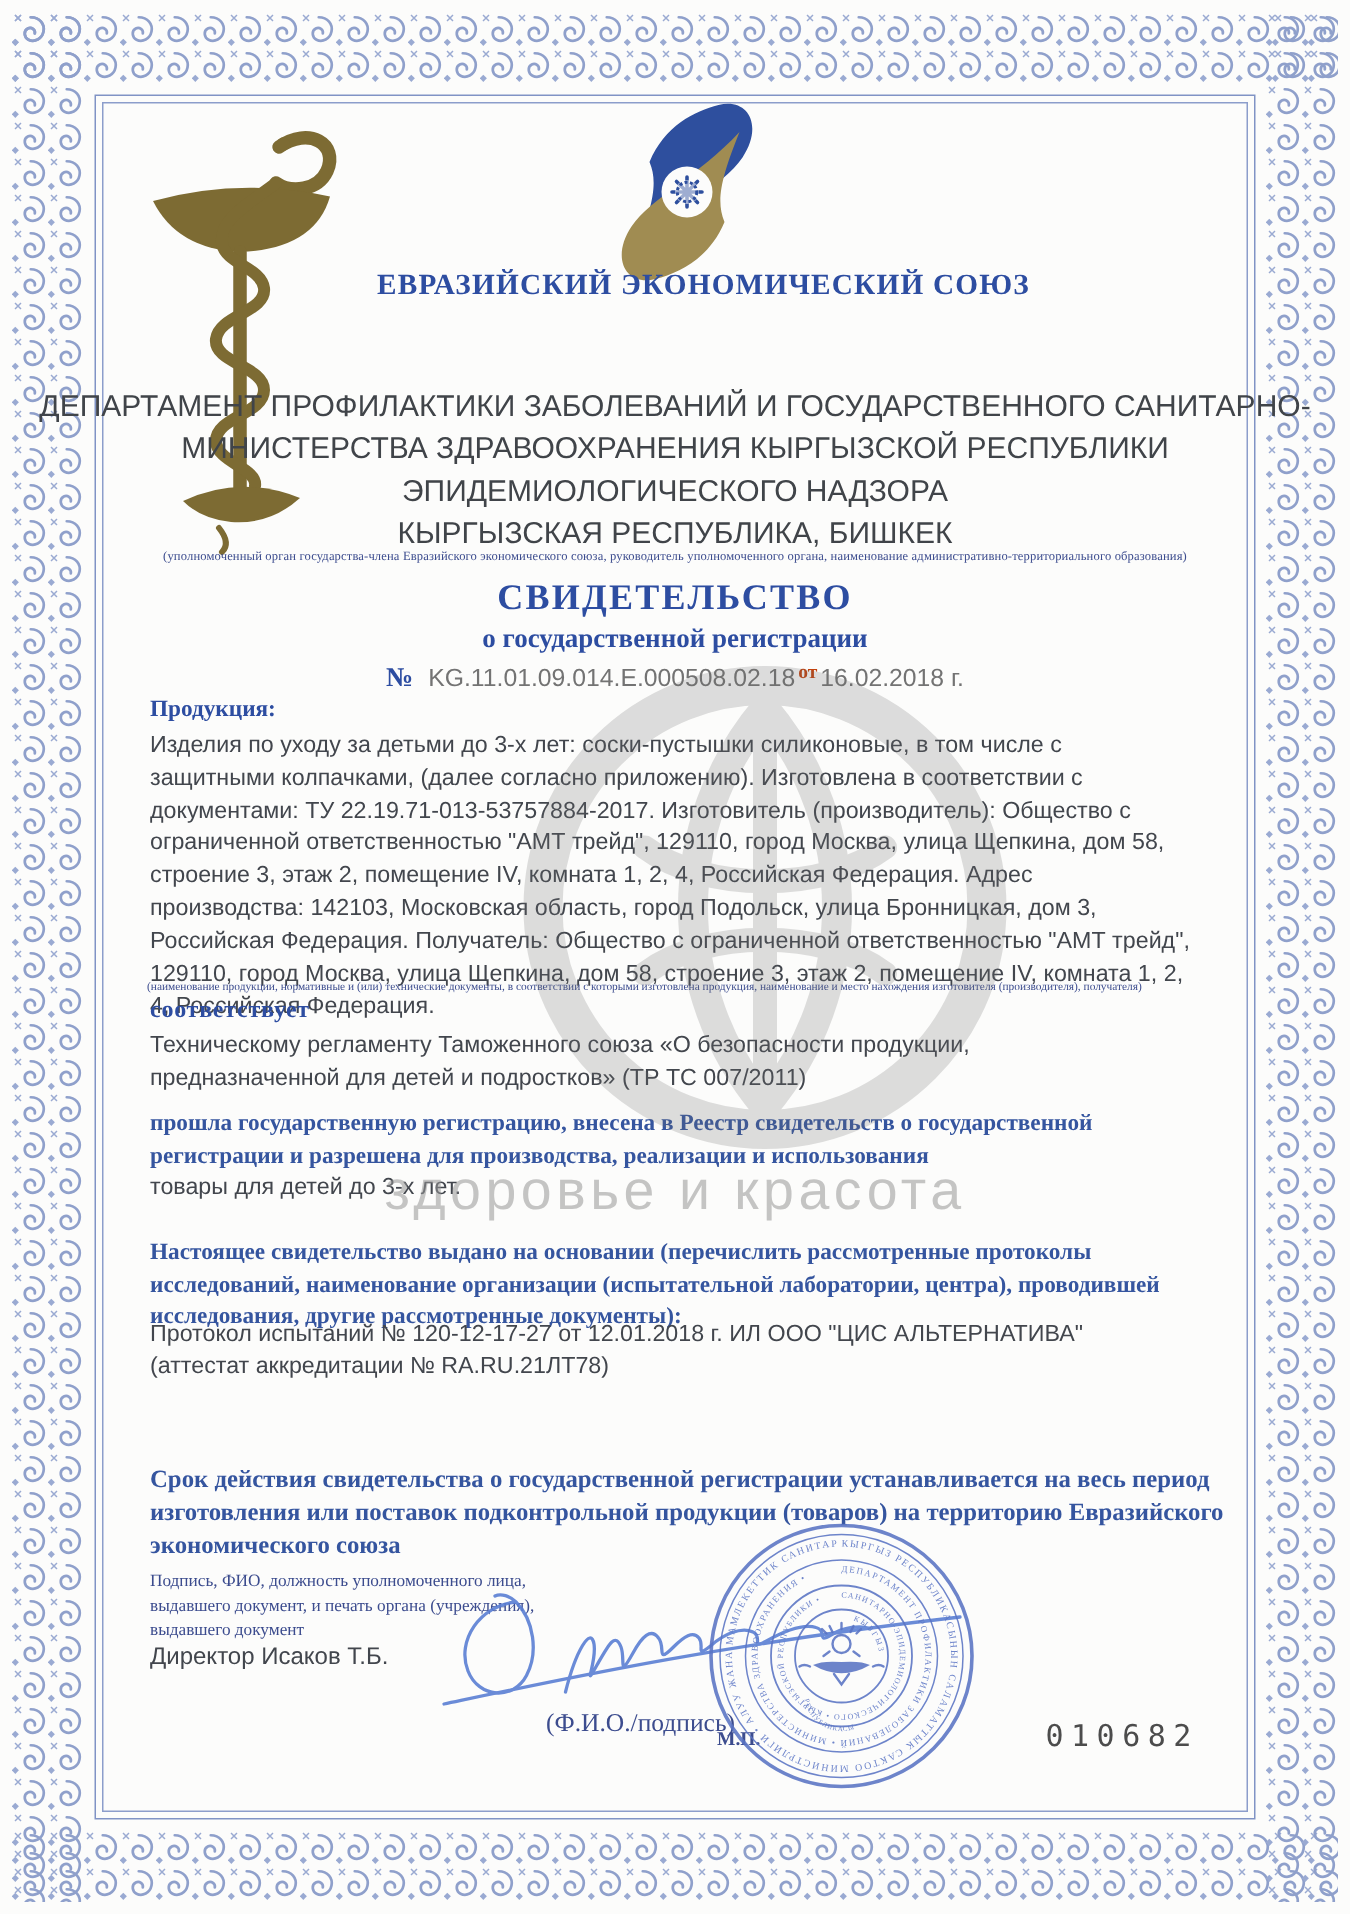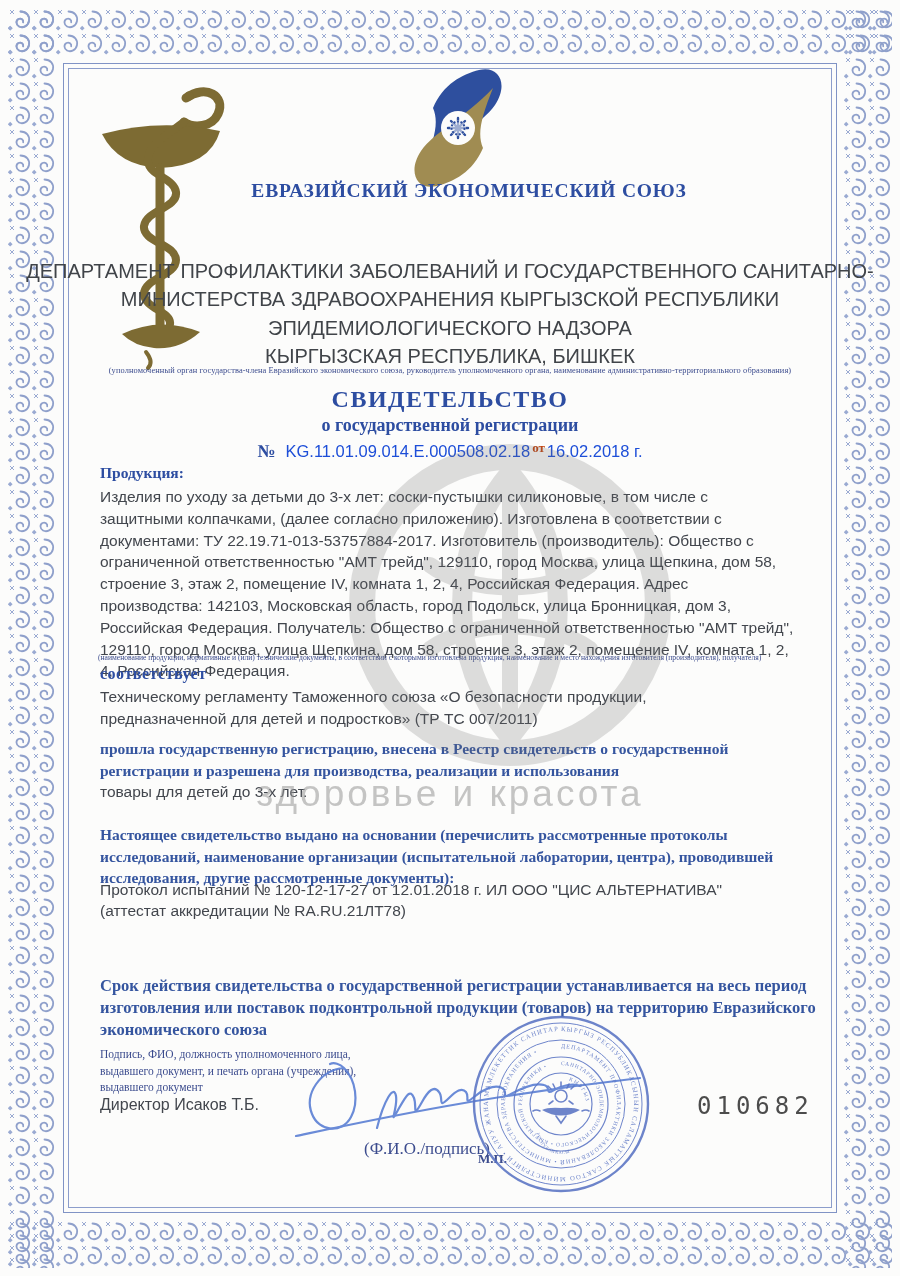--- a/index.html
+++ b/index.html
@@ -13,21 +13,21 @@
   .b-right{right:8px;top:8px;bottom:8px;width:48px;}
   .bstrip svg{display:block;width:100%;height:100%;}
   .frame1{position:absolute;inset:63px;border:1.6px solid #8093c5;z-index:1;}
   .frame2{position:absolute;inset:68px;border:1px solid #8c9dcb;z-index:1;}
   
   .content{position:absolute;inset:0;z-index:2;}
   .abs{position:absolute;}
   .ser{font-family:"Liberation Serif",serif;}
   .blue{color:#2d4da1;}
   .bodyblue{color:#35559f;}
-  .dark{color:#1d4ed8;text-align:center;}
+  .dark{color:#737373;text-align:center;}
   .note{color:#3c4c8e;font-family:"Liberation Serif",serif;}
   .center{left:0;width:100%;text-align:center;}
   .union-title{top:180px;font-size:19.5px;font-weight:bold;letter-spacing:.8px;padding-left:19px;}
   .authority{top:257px;font-size:20px;line-height:1.42;color:#404449;}
   .authority-note{top:366px;font-size:8.4px;letter-spacing:.1px;}
   .doc-title{top:386px;font-size:24px;font-weight:bold;letter-spacing:1.5px;}
   .doc-subtitle{top:415px;font-size:18px;font-weight:bold;}
   .numline{top:440px;font-size:16.5px;}
   .numline .nsym{font-family:"Liberation Serif",serif;font-weight:bold;color:#2d4da1;font-size:18px;margin-right:10px;}
   .numline .ot{font-family:"Liberation Serif",serif;font-weight:bold;color:#c2410c;font-size:13px;vertical-align:5px;margin:0 2px;}
@@ -39,21 +39,21 @@
   .registered{left:100px;top:738px;width:712px;font-size:15.5px;font-weight:bold;line-height:22px;}
   .registered-add{left:100px;top:783px;font-size:15.5px;}
   .basis-head{left:100px;top:824px;width:700px;font-size:15.5px;font-weight:bold;line-height:21.5px;}
   .basis-l1{left:100px;top:881px;width:720px;font-size:15.5px;}
   .basis-l2{left:100px;top:902px;font-size:15.5px;}
   .validity{left:100px;top:975px;width:724px;font-size:16.5px;font-weight:bold;line-height:22px;}
   .sign-note{left:100px;top:1046px;font-size:11.5px;line-height:1.45;}
   .signer{left:100px;top:1096px;font-size:16px;}
   .sign-caption{left:364px;top:1139px;font-size:17px;}
   .stamp-abbr{left:478px;top:1151px;font-size:13px;font-weight:bold;}
-  .serial{left:697px;top:1092px;font-family:"DejaVu Sans Mono",monospace;font-size:24px;
+  .serial{left:697px;top:1145px;font-family:"DejaVu Sans Mono",monospace;font-size:20px;
           color:#4c4c4c;letter-spacing:5px;}
   
   .wm{position:absolute;z-index:3;pointer-events:none;}
   .wm-brand{left:0;width:100%;top:662px;text-align:center;font-size:97px;font-weight:bold;
             color:#8f8f8f;opacity:.45;letter-spacing:1px;}
   .wm-tagline{left:0;width:100%;top:773px;text-align:center;font-size:37px;color:#979797;
               opacity:.55;letter-spacing:3px;}
 </style>
 </head>
 <body>

